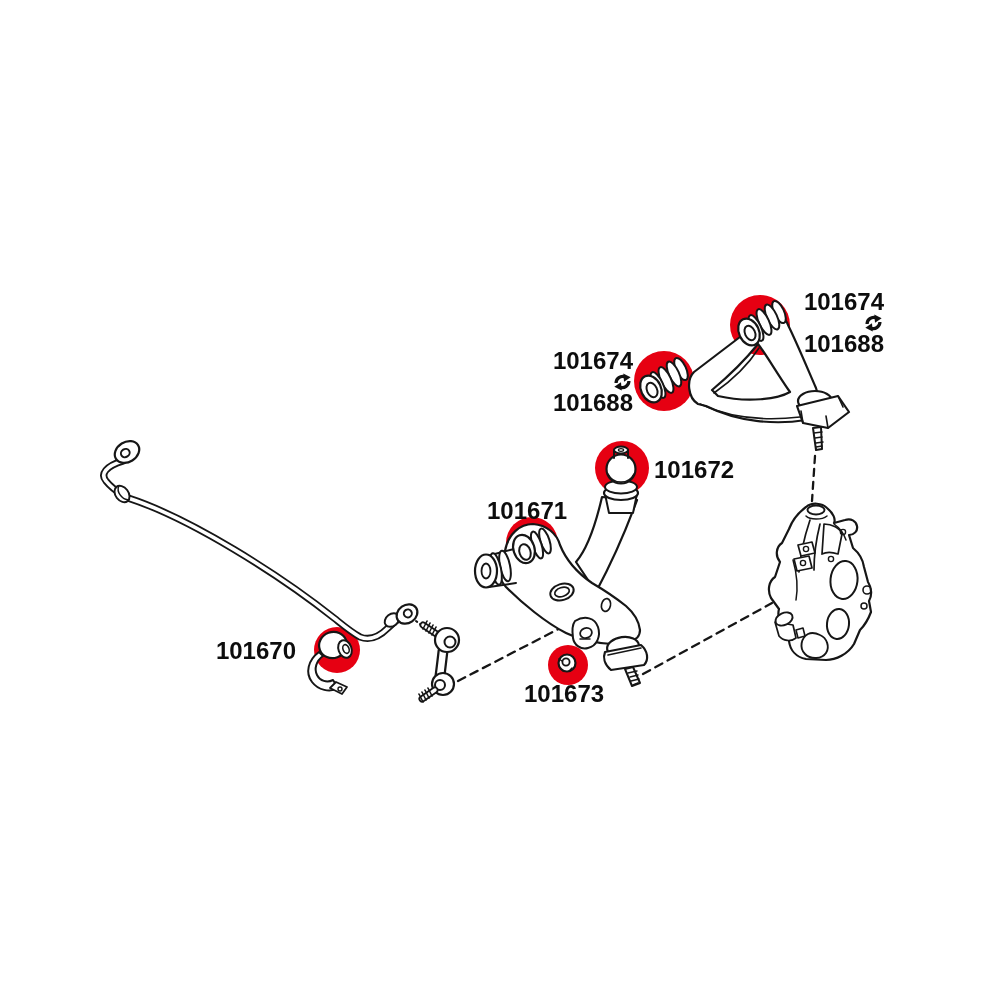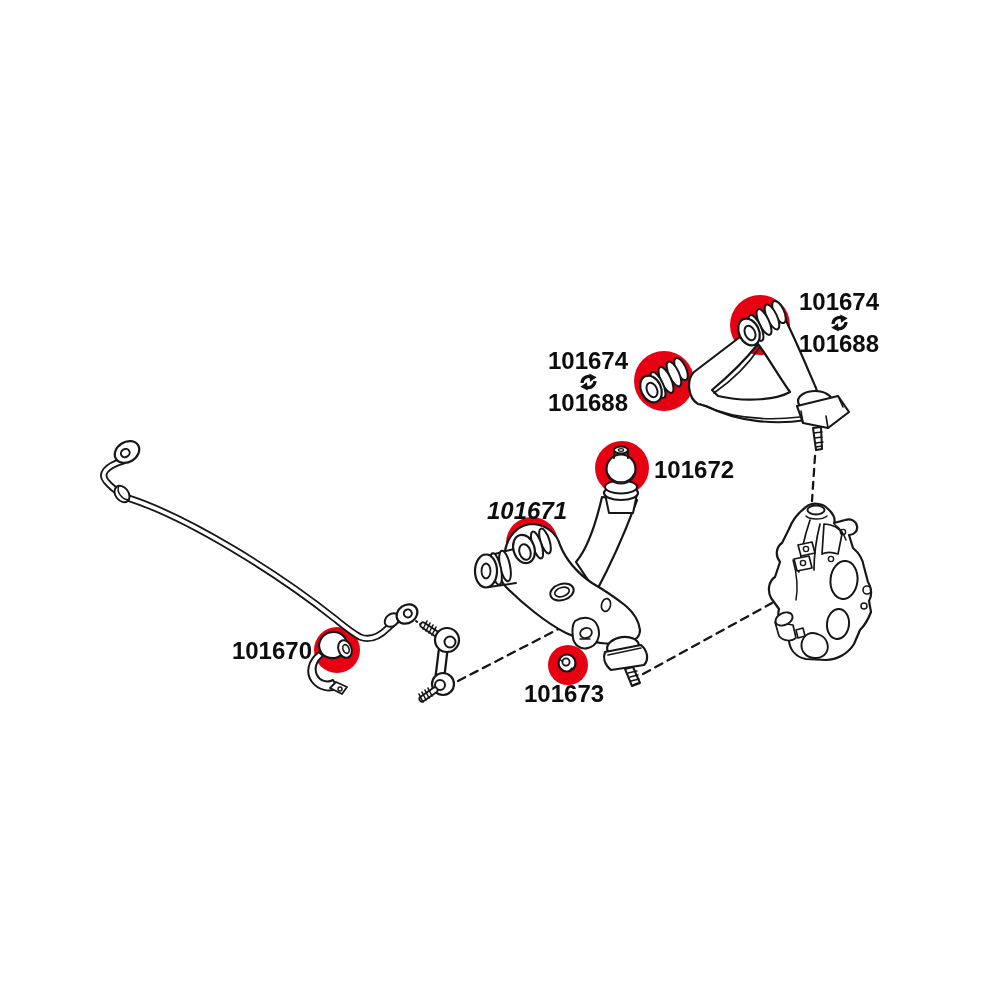--- a/index.html
+++ b/index.html
@@ -1,21 +1,21 @@
 <!DOCTYPE html>
 <html><head>
 <meta charset="utf-8">
 <style>
   html,body{margin:0;padding:0;background:#fff;}
   #stage{position:relative;width:1000px;height:1000px;background:#fff;overflow:hidden;
          font-family:"Liberation Sans",sans-serif;}
   #stage svg.canvas{position:absolute;left:0;top:0;}
   .part-label{position:absolute;font:700 24px "Liberation Sans",sans-serif;color:#0d0d0d;
               white-space:nowrap;letter-spacing:0px;text-align:right;}
-  .pair-label{position:absolute;display:flex;flex-direction:column;align-items:center;
+  .pair-label{position:absolute;display:flex;flex-direction:column;align-items:flex-end;
               width:90px;font:700 24px "Liberation Sans",sans-serif;color:#0d0d0d;line-height:22px;}
   .pair-label .swap{height:18px;margin:1px 0 1px 0;}
   .right-align{text-align:right;}
 </style>
 </head>
 <body>
 
 <div id="stage">
 
 <svg class="canvas" width="1000" height="1000" viewBox="0 0 1000 1000" stroke-linecap="round" stroke-linejoin="round">
@@ -238,23 +238,23 @@
     <path d="M808,634 C801,638 799,648 805,654 C811,660 822,659 826,653 C830,647 827,638 820,635
              C816,633 812,632 808,634 Z" fill="#fff" stroke="#161616" stroke-width="1.9"></path>
     <circle cx="867" cy="590" r="4" fill="none" stroke="#161616" stroke-width="1.6"></circle>
     <circle cx="864" cy="606" r="3" fill="none" stroke="#161616" stroke-width="1.5"></circle>
     <circle cx="843" cy="532" r="2.6" fill="none" stroke="#161616" stroke-width="1.4"></circle>
     <circle cx="831" cy="559" r="2.6" fill="none" stroke="#161616" stroke-width="1.4"></circle>
     <path d="M793,560 C797,574 798,588 796,600 M834,524 C840,528 844,534 846,540" fill="none" stroke="#161616" stroke-width="1.5"></path>
   </g>
 </svg>
 
-  <div class="part-label right-align" style="left:228px;top:637px;width:84px;">101670</div>
-
-  <div class="part-label" style="left:487px;top:497px;font-style:italic;">101671</div>
+  <div class="part-label right-align" style="left:212px;top:637px;width:84px;">101670</div>
+
+  <div class="part-label" style="left:487px;top:497px;">101671</div>
 
   <div class="part-label" style="left:654px;top:456px;">101672</div>
 
   <div class="part-label" style="left:524px;top:680px;">101673</div>
 
   <div class="pair-label" style="left:543px;top:350px;">
     <span>101674</span>
     <svg class="swap" viewBox="0 0 22 19" width="21" height="18">
       <path d="M4.2,10.5 A7,7 0 0 1 13.5,4" fill="none" stroke="#111" stroke-width="3.4"></path>
       <polygon points="11.8,0.4 19.6,4.4 12.6,9.2" fill="#111"></polygon>

